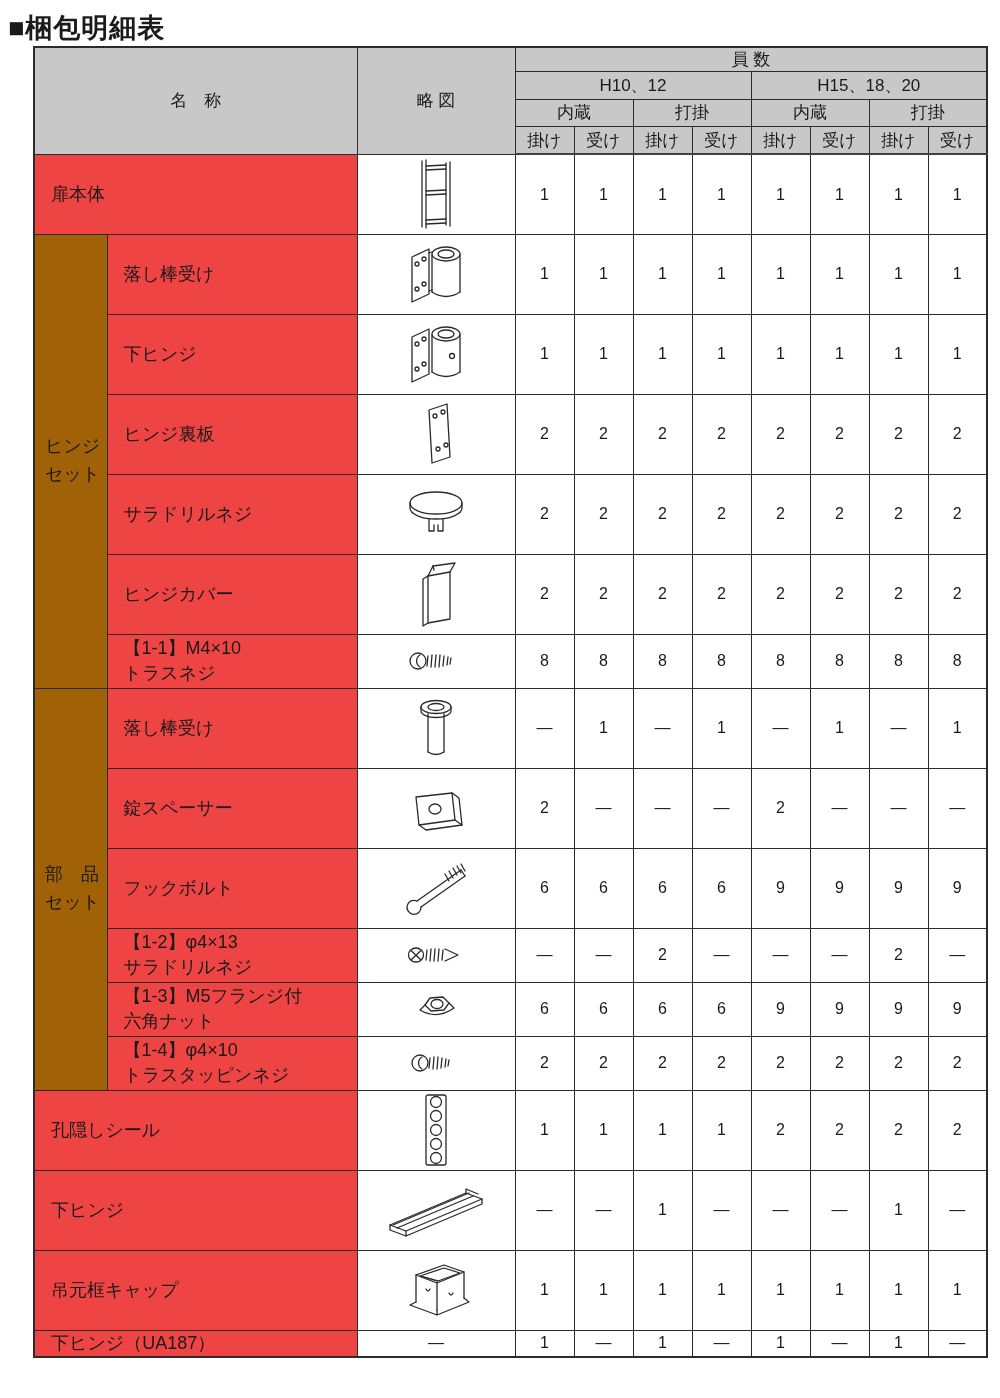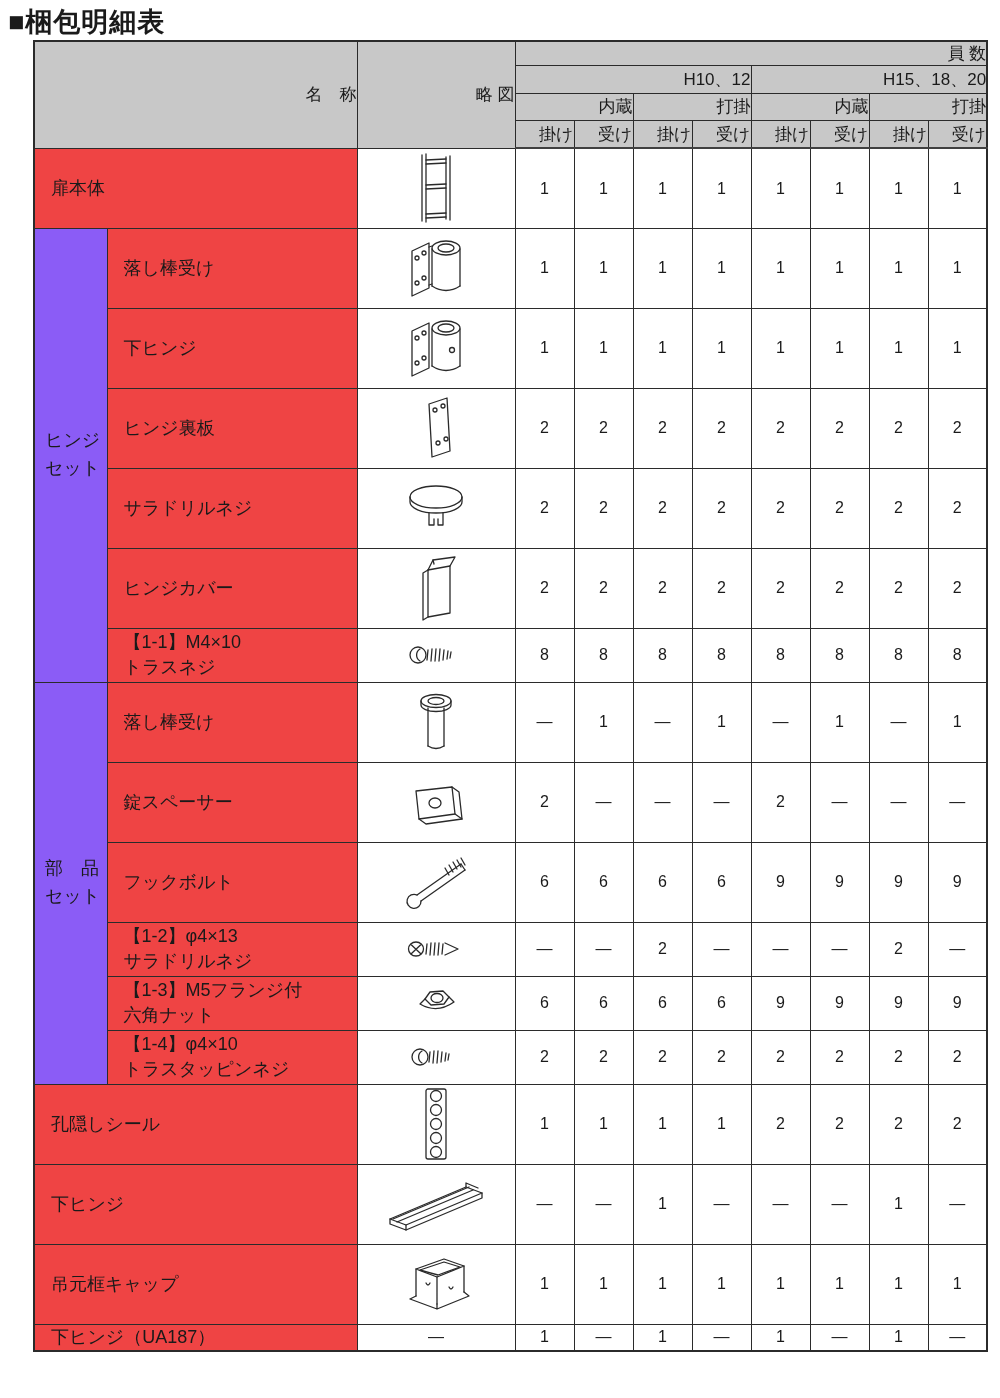--- a/index.html
+++ b/index.html
@@ -2,51 +2,51 @@
 <html><head>
 <meta charset="utf-8">
 <style>
   * { margin:0; padding:0; box-sizing:border-box; }
   html,body { background:#ffffff; }
   body {
     width:1000px; height:1398px;
     font-family:"Liberation Sans","DejaVu Sans",sans-serif;
     color:#1a1a1a; position:relative; overflow:hidden;
   }
-  .page { padding:6px 0 0 8px; }
+  .page { padding:12px 0 0 8px; }
   .page-title { font-size:27px; font-weight:bold; letter-spacing:1px; line-height:1.25; }
   .section-title { font-size:19px; font-weight:bold; margin:6px 0 5px 22px; }
 
   table.parts {
     border-collapse:collapse; table-layout:fixed;
     margin-left:25px; width:955px;
     border:2px solid #2b2b2b;
   }
   .parts th, .parts td {
     border:1px solid #2b2b2b;
     overflow:hidden;
   }
   .parts thead th {
     background:#c8c8c8; font-weight:normal;
-    font-size:17px; text-align:right; padding:0;
+    font-size:17px; text-align:center; padding:0;
   }
   .hr1 th { height:22px; }
   .hr2 th { height:28px; }
   .hr3 th { height:27px;margin-left:16px; }
   .hr4 th { height:28px; }
   .parts thead tr.hr4 th { border-bottom:2px solid #404040; }
   .name-header { font-size:18px; }
 
   tr.row-std { height:80px; }
   tr.row-sm  { height:54px; }
   tr.row-xs  { height:26px; }
 
   td.group-cell {
     vertical-align:middle; padding-left:10px;
-    font-size:18px; line-height:1.55; background:#8b5cf6;
+    font-size:18px; line-height:1.55; background:#a16207;
   }
   td.name-cell {
     vertical-align:middle; padding-left:16px;
     font-size:18px; line-height:1.4; background:#ef4444;
   }
   td.sketch-cell {
     text-align:center; vertical-align:middle; background:#fff;
     font-size:16px;
   }
   td.sketch-cell svg { display:inline-block; vertical-align:middle; }

